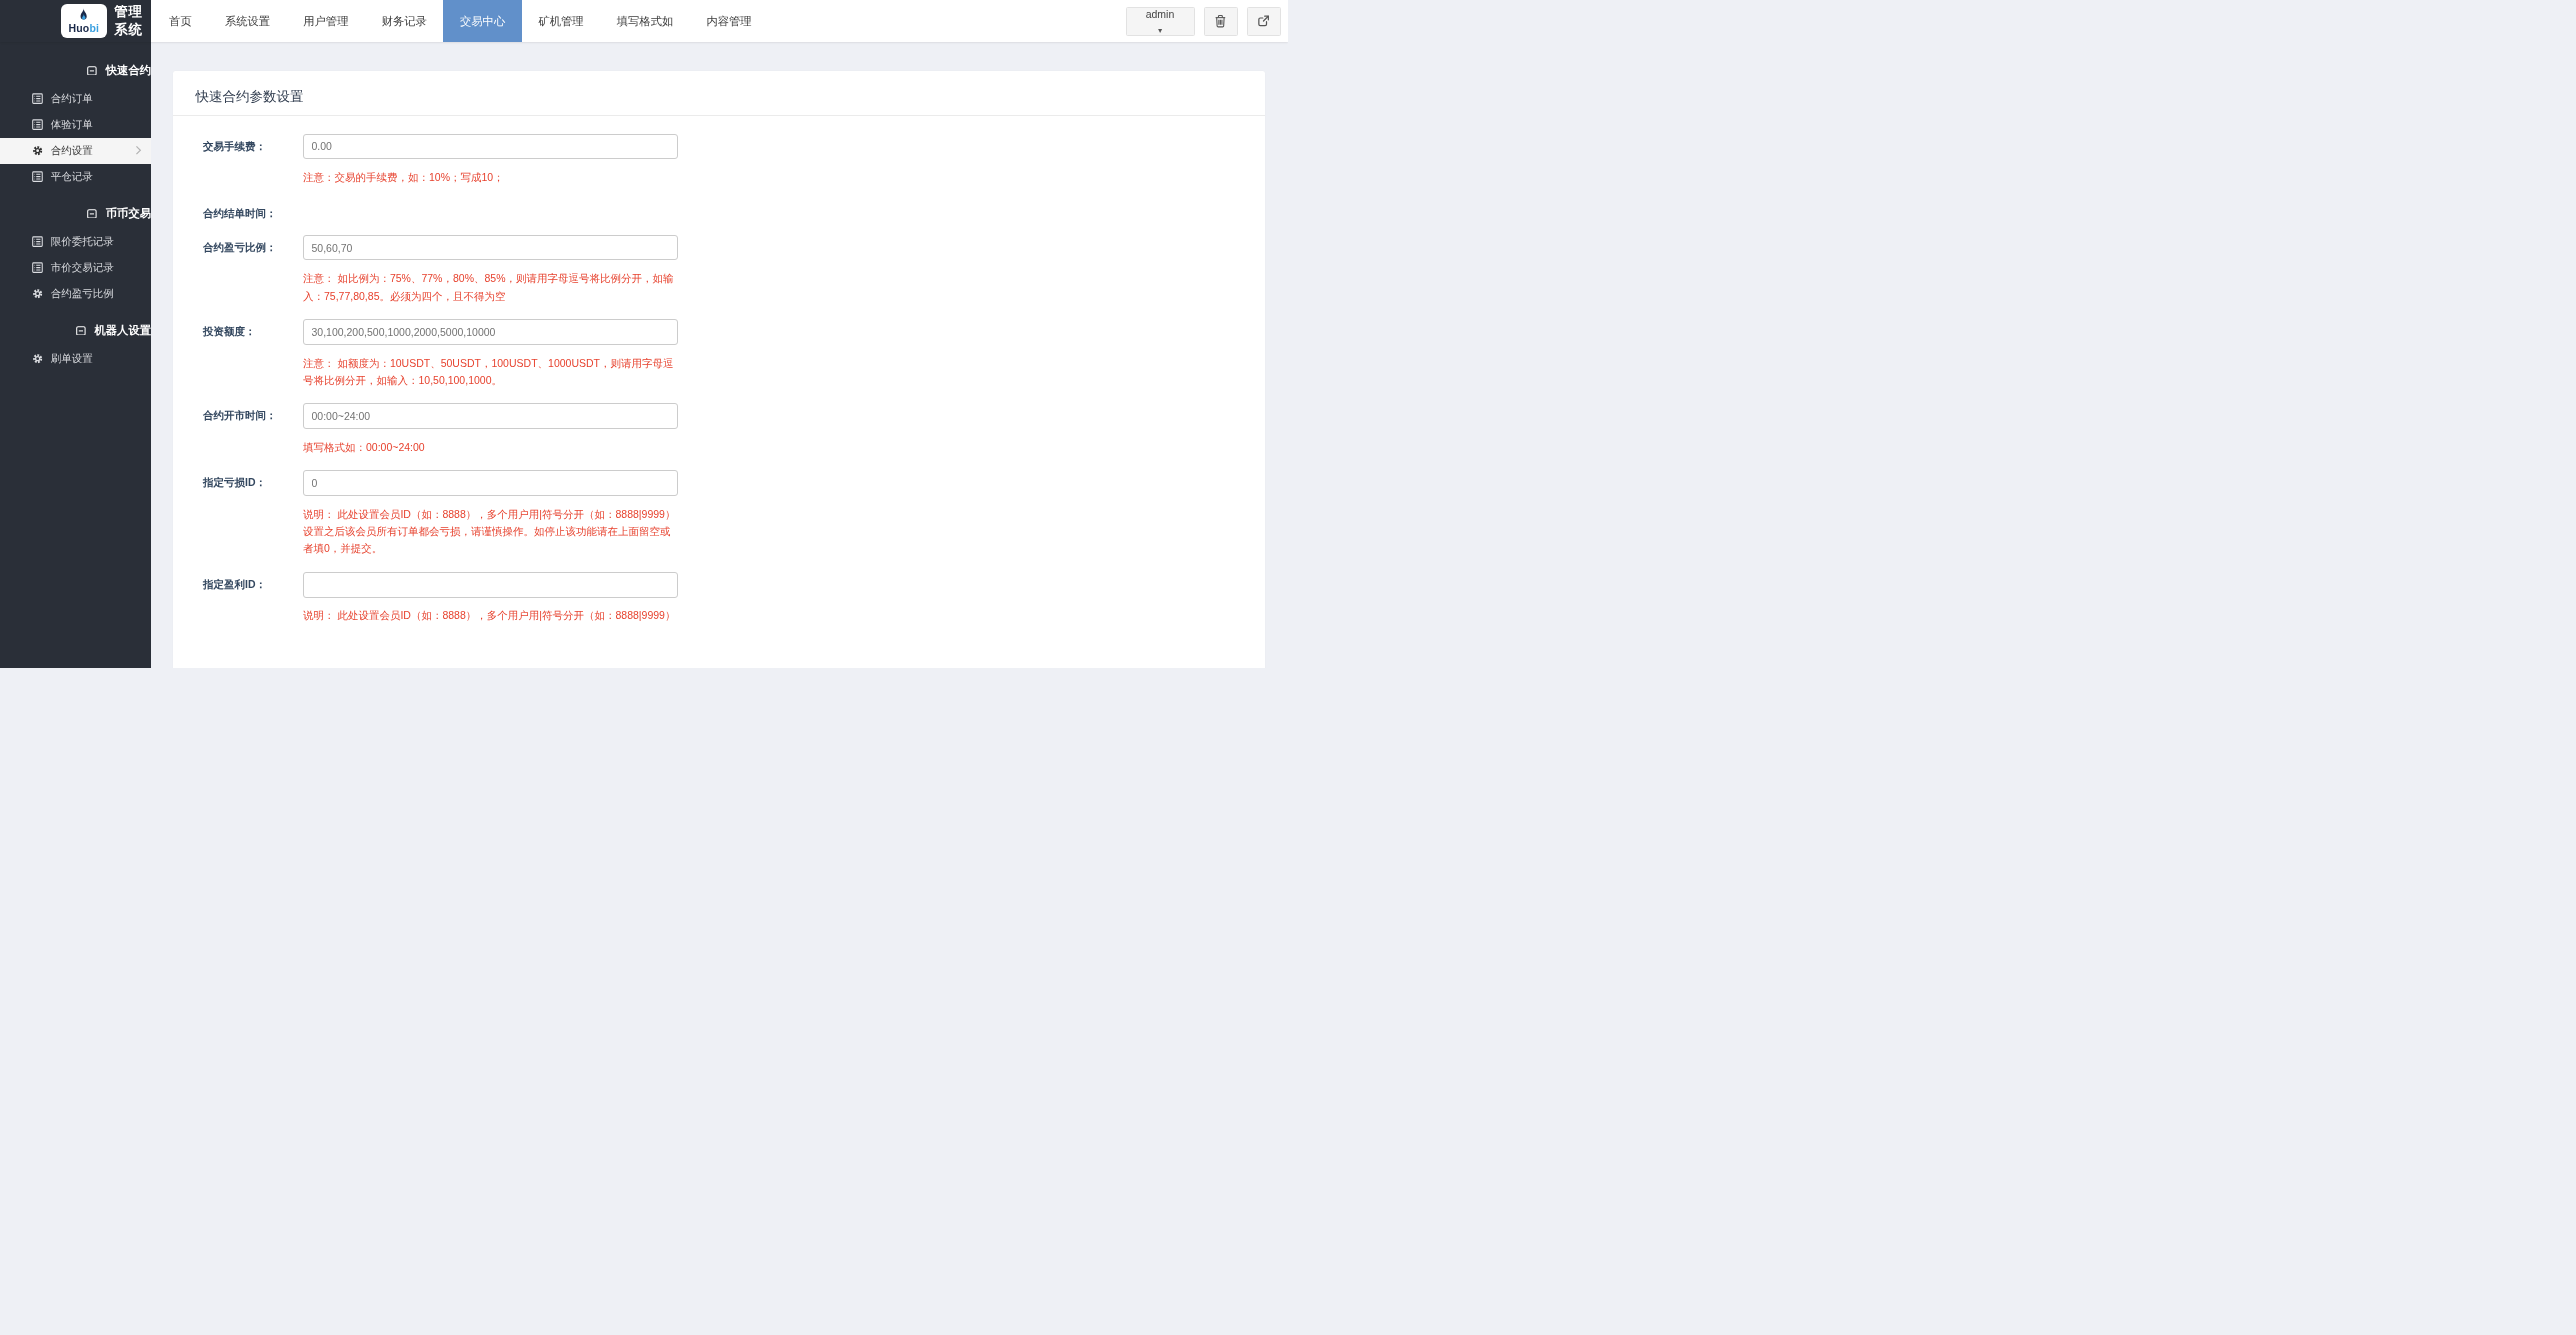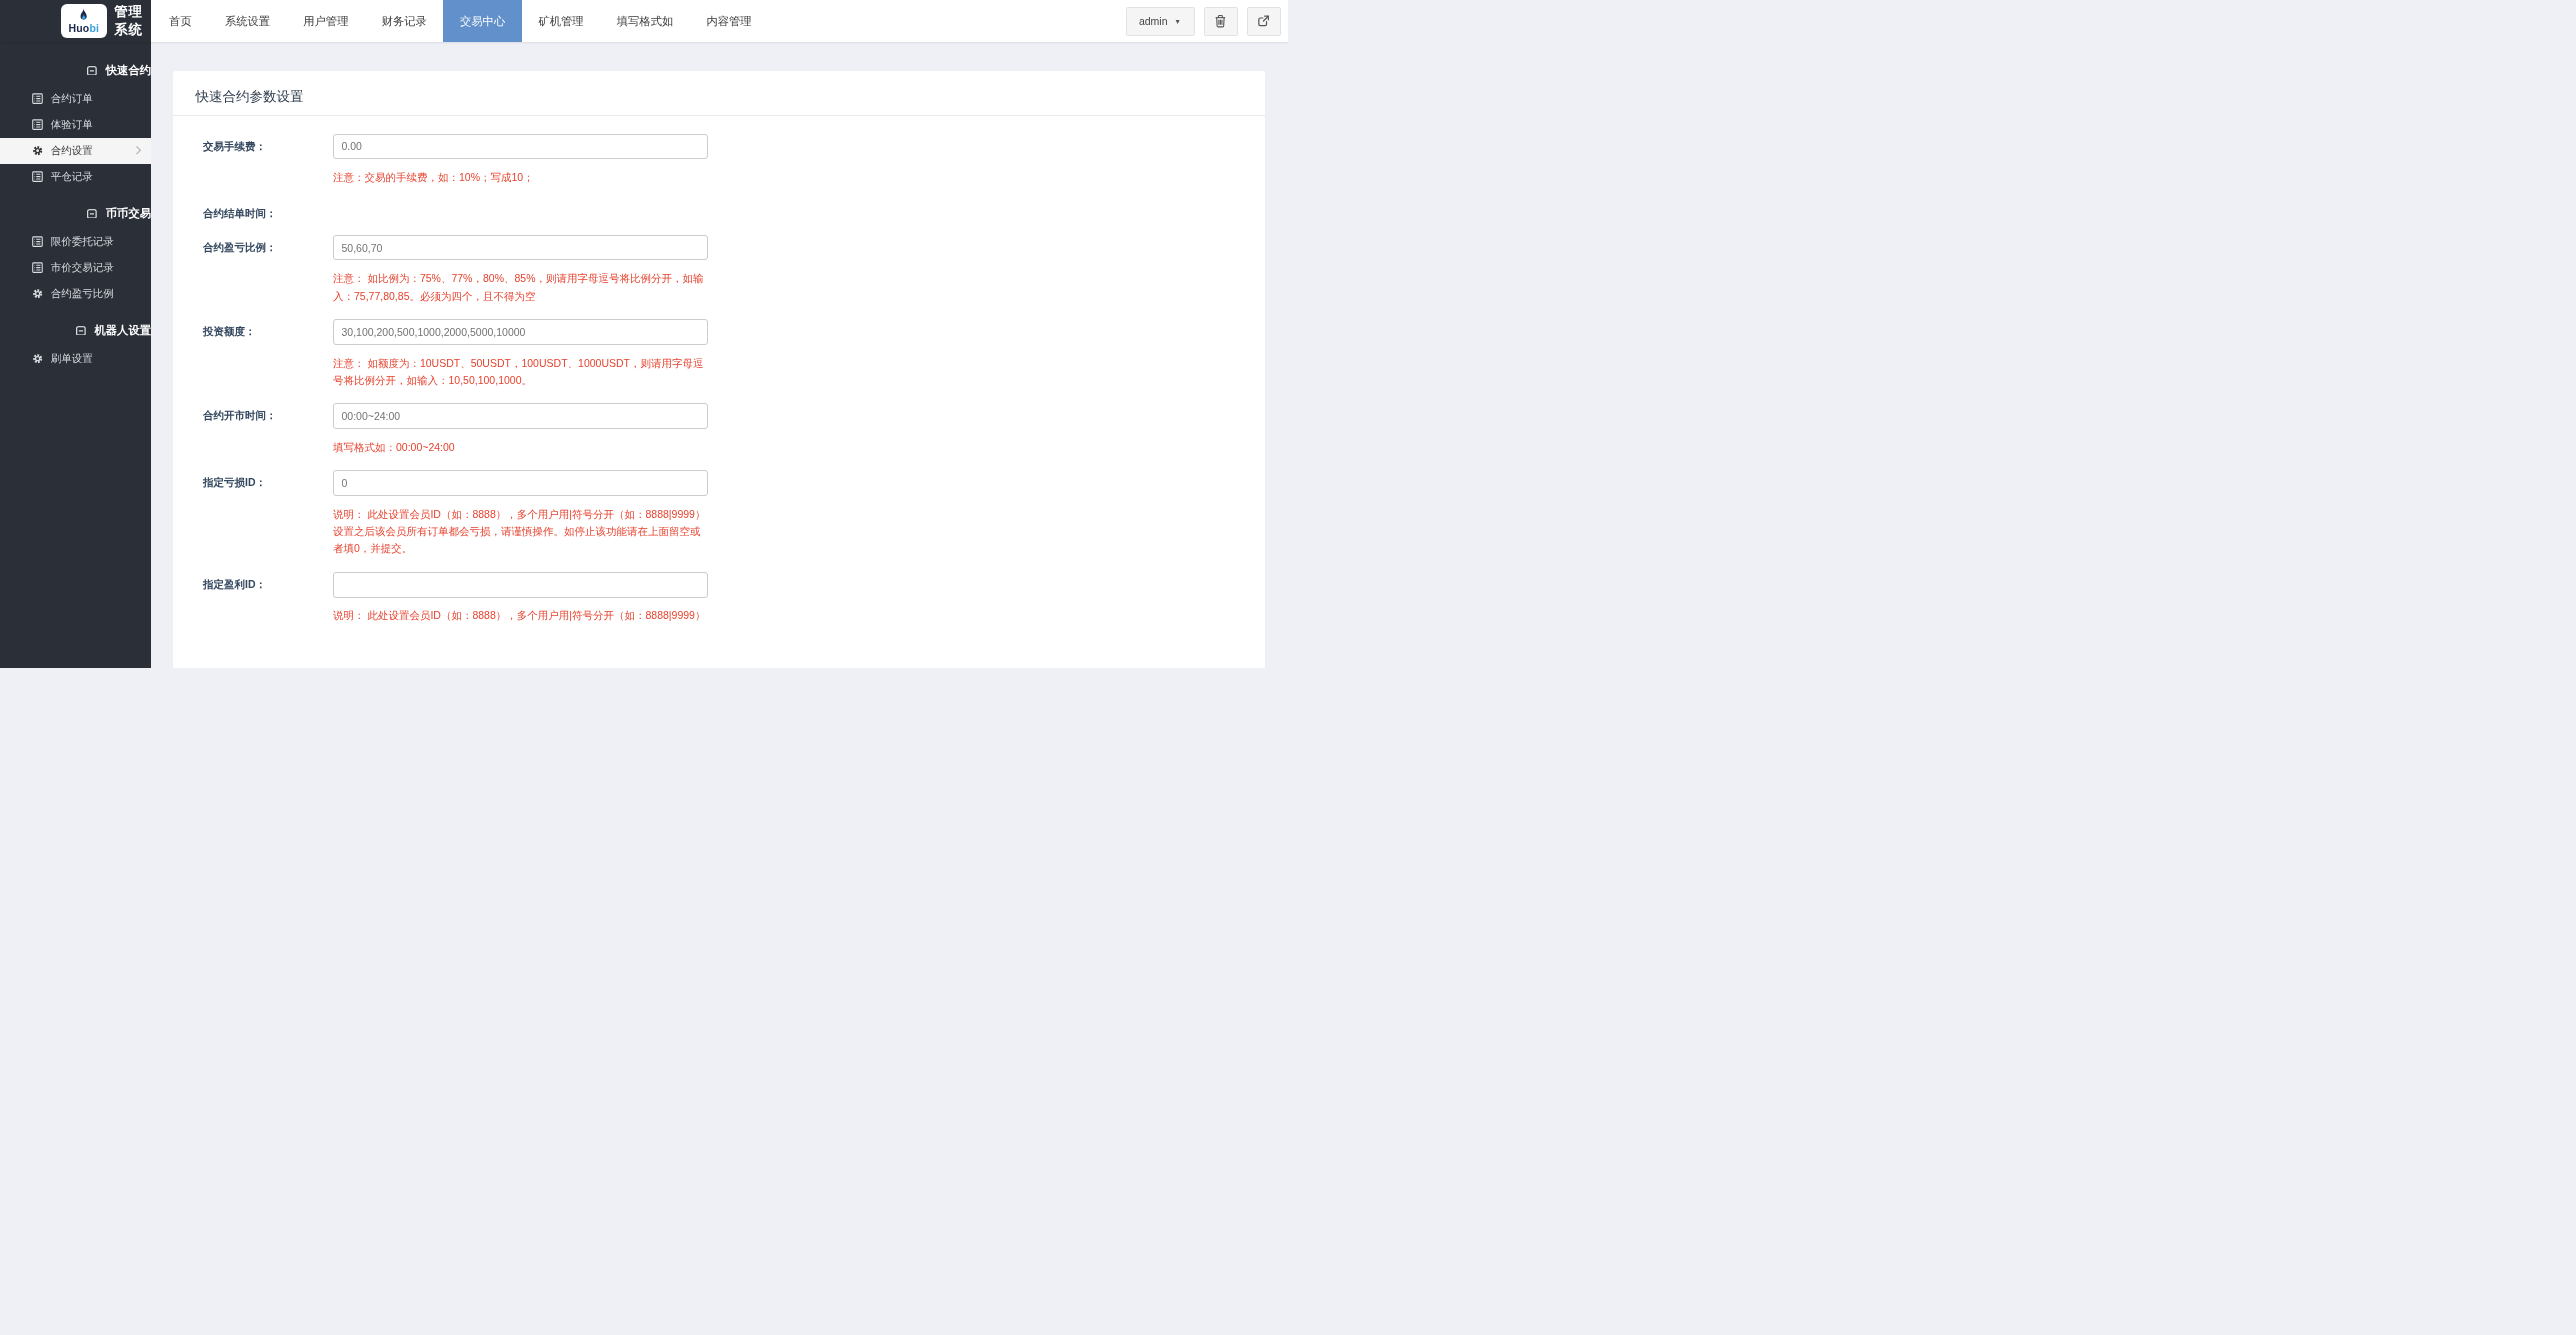--- a/index.html
+++ b/index.html
@@ -16,21 +16,21 @@
   .logo-box{width:71px;height:34px;background:#fff;border-radius:6px;margin-left:61px;
     display:flex;flex-direction:column;align-items:center;justify-content:center;line-height:1;}
   .logo-word{font-size:10.5px;font-weight:bold;margin-top:0.8px;letter-spacing:0.2px;}
   .logo-word .dk{color:#1b2a4a;} .logo-word .bl{color:#3aa0e0;}
   .brand-name{color:#fff;font-size:13.5px;font-weight:600;margin-left:7.5px;letter-spacing:0.8px;}
   .nav{display:flex;margin-left:1.5px;}
   .nav-tab{padding:0 16.6px;line-height:42px;font-size:11.3px;color:#3c3c3c;cursor:pointer;white-space:nowrap;}
   .nav-tab.active{background:#6190ca;color:#fff;}
   .hdr-right{margin-left:auto;display:flex;align-items:center;gap:9px;padding-right:7.5px;}
   .ctl-btn{height:29px;background:#f5f5f5;border:0.8px solid #e2e2e2;border-radius:1.5px;
-    display:flex;align-items:center;justify-content:center;cursor:pointer;box-sizing:border-box;}
+    display:flex;align-items:center;justify-content:center;cursor:pointer;box-sizing:border-box;flex-direction:column;}
   .admin-btn{width:69px;gap:6.8px;font-size:10.5px;color:#444;}
   .caret{font-size:6.8px;color:#555;}
   .icon-btn{width:34px;color:#555;}
   
   .sidebar{position:absolute;top:42px;left:0;bottom:0;width:151px;background:#2a2f38;padding-top:13.5px;z-index:10;}
   .sec-title{display:flex;align-items:center;height:30px;padding-left:12.8px;gap:9px;
     color:#fff;font-size:11.3px;font-weight:bold;cursor:pointer;justify-content:flex-end;}
   .side-item{display:flex;align-items:center;height:26px;padding-left:32px;gap:7.5px;
     color:#d7d9dd;font-size:10.5px;cursor:pointer;position:relative;}
   .side-item .ic{display:flex;color:#dcdee2;}
@@ -38,21 +38,21 @@
   .side-item.active .ic{color:#2e2e2e;}
   .side-item .chev{position:absolute;right:9px;top:7.5px;color:#b2b2b2;}
   .sec-gap{height:9px;}
   
   .card{position:absolute;left:173px;top:71px;width:1092px;min-height:632px;background:#fff;
     border-radius:2.3px;box-shadow:0 0.8px 1.5px rgba(0,0,0,.05);}
   .card-title{padding:11.3px 22.6px 9px 22.6px;font-size:13.5px;color:#2f3b4d;border-bottom:0.8px solid #ebebeb;margin-top:6px;}
   .form{padding:17.3px 0 30px 30px;}
   .form-group{display:flex;margin-bottom:14.3px;}
   .label-col{width:100px;flex:none;font-size:10.5px;font-weight:bold;color:#33475f;padding-top:6px;}
-  .field-col{width:380px;margin-left:30px;}
+  .field-col{width:380px;}
   .text-input{width:375px;height:25.6px;box-sizing:border-box;border:0.8px solid #ccc;border-radius:3px;
     padding:0 7.5px;font-size:10.5px;color:#737373;background:#fff;outline:none;
     font-family:"Liberation Sans","DejaVu Sans",sans-serif;}
   .note{margin-top:9.8px;color:#e7422e;font-size:10.5px;line-height:17.3px;max-width:376px;}
   svg{display:block;}
 </style>
 </head>
 <body>
 
 <div class="header">

